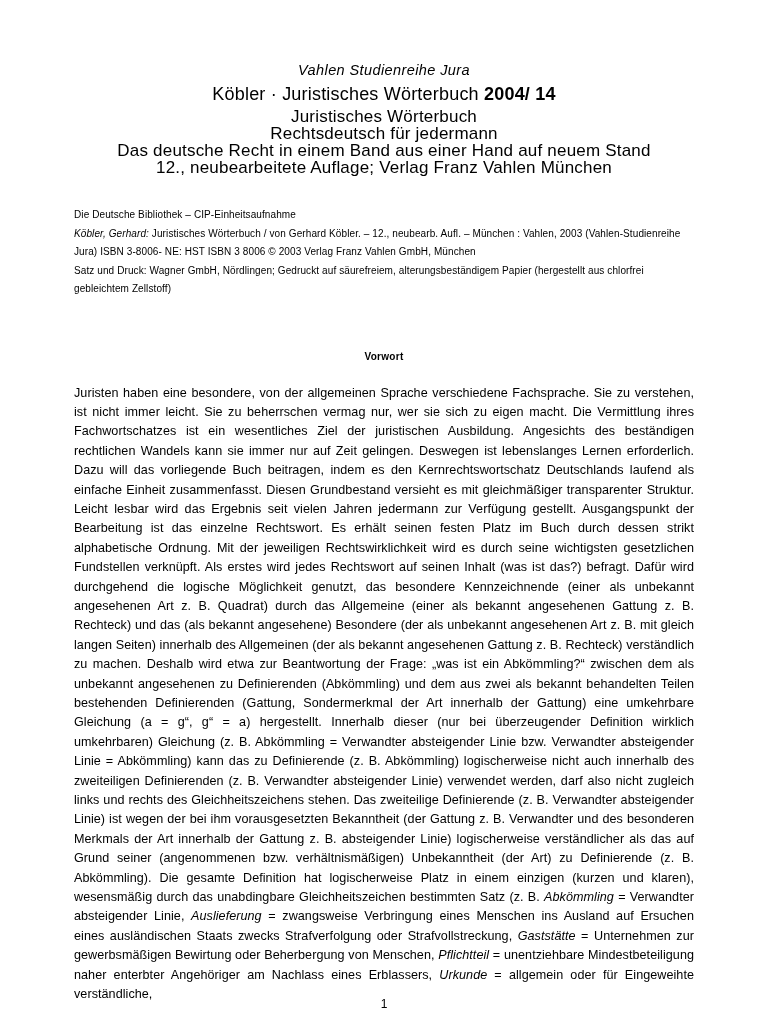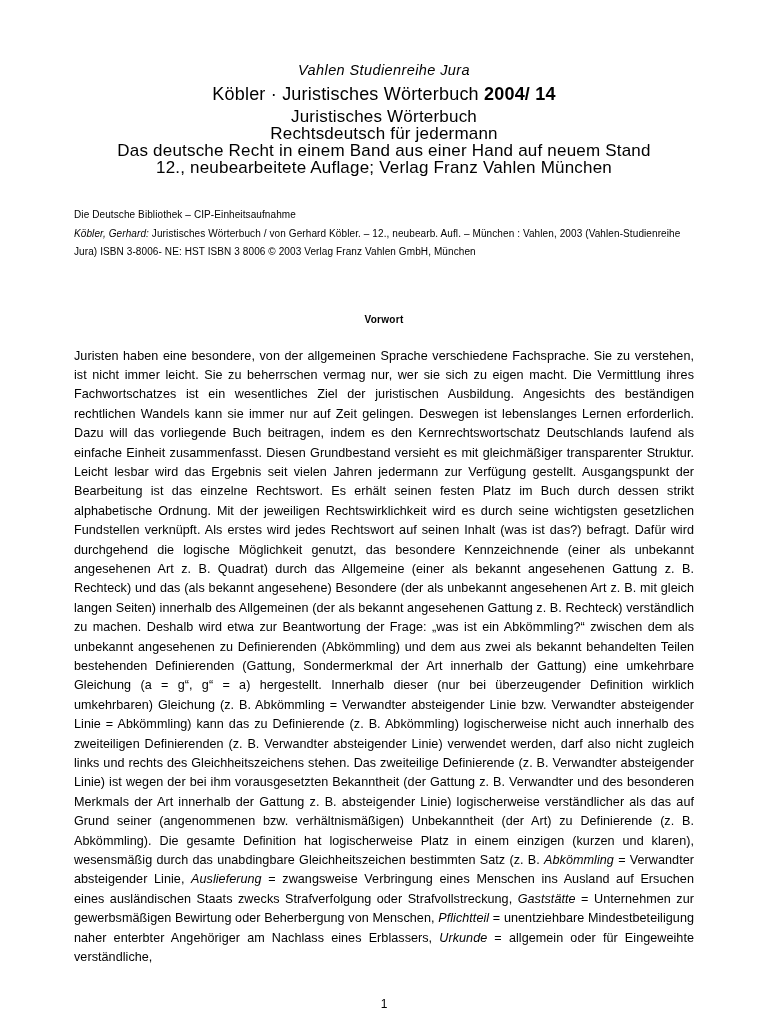--- a/index.html
+++ b/index.html
@@ -101,20 +101,21 @@
     <div class="main-title"><span>Köbler · Juristisches Wörterbuch </span><span class="edition">2004/ 14</span></div>
     <div class="sub-title">Juristisches Wörterbuch</div>
     <div class="sub-title">Rechtsdeutsch für jedermann</div>
     <div class="sub-title">Das deutsche Recht in einem Band aus einer Hand auf neuem Stand</div>
     <div class="sub-title">12., neubearbeitete Auflage; Verlag Franz Vahlen München</div>
   </div>
 
   <div class="imprint">
     <div>Die Deutsche Bibliothek – CIP-Einheitsaufnahme</div>
     <div><span class="it">Köbler, Gerhard:</span><span> Juristisches Wörterbuch / von Gerhard Köbler. – 12., neubearb. Aufl. – München : Vahlen, 2003 (Vahlen-Studienreihe Jura) ISBN 3-8006- NE: HST ISBN 3 8006 © 2003 Verlag Franz Vahlen GmbH, München</span></div>
+    <div>Satz und Druck: Wagner GmbH, Nördlingen; Gedruckt auf säurefreiem, alterungsbeständigem Papier (hergestellt aus chlorfrei gebleichtem Zellstoff)</div>
   </div>
 
   <div class="foreword-heading">Vorwort</div>
 
   <div class="foreword-body"><span>Juristen haben eine besondere, von der allgemeinen Sprache verschiedene Fachsprache. Sie zu verstehen, ist nicht immer leicht. Sie zu beherrschen vermag nur, wer sie sich zu eigen macht. Die Vermittlung ihres Fachwortschatzes ist ein wesentliches Ziel der juristischen Ausbildung. Angesichts des beständigen rechtlichen Wandels kann sie immer nur auf Zeit gelingen. Deswegen ist lebenslanges Lernen erforderlich. Dazu will das vorliegende Buch beitragen, indem es den Kernrechtswortschatz Deutschlands laufend als einfache Einheit zusammenfasst. Diesen Grundbestand versieht es mit gleichmäßiger transparenter Struktur. Leicht lesbar wird das Ergebnis seit vielen Jahren jedermann zur Verfügung gestellt. Ausgangspunkt der Bearbeitung ist das einzelne Rechtswort. Es erhält seinen festen Platz im Buch durch dessen strikt alphabetische Ordnung. Mit der jeweiligen Rechtswirklichkeit wird es durch seine wichtigsten gesetzlichen Fundstellen verknüpft. Als erstes wird jedes Rechtswort auf seinen Inhalt (was ist das?) befragt. Dafür wird durchgehend die logische Möglichkeit genutzt, das besondere Kennzeichnende (einer als unbekannt angesehenen Art z. B. Quadrat) durch das Allgemeine (einer als bekannt angesehenen Gattung z. B. Rechteck) und das (als bekannt angesehene) Besondere (der als unbekannt angesehenen Art z. B. mit gleich langen Seiten) innerhalb des Allgemeinen (der als bekannt angesehenen Gattung z. B. Rechteck) verständlich zu machen. Deshalb wird etwa zur Beantwortung der Frage: „was ist ein Abkömmling?“ zwischen dem als unbekannt angesehenen zu Definierenden (Abkömmling) und dem aus zwei als bekannt behandelten Teilen bestehenden Definierenden (Gattung, Sondermerkmal der Art innerhalb der Gattung) eine umkehrbare Gleichung (a = g“, g“ = a) hergestellt. Innerhalb dieser (nur bei überzeugender Definition wirklich umkehrbaren) Gleichung (z. B. Abkömmling = Verwandter absteigender Linie bzw. Verwandter absteigender Linie = Abkömmling) kann das zu Definierende (z. B. Abkömmling) logischerweise nicht auch innerhalb des zweiteiligen Definierenden (z. B. Verwandter absteigender Linie) verwendet werden, darf also nicht zugleich links und rechts des Gleichheitszeichens stehen. Das zweiteilige Definierende (z. B. Verwandter absteigender Linie) ist wegen der bei ihm vorausgesetzten Bekanntheit (der Gattung z. B. Verwandter und des besonderen Merkmals der Art innerhalb der Gattung z. B. absteigender Linie) logischerweise verständlicher als das auf Grund seiner (angenommenen bzw. verhältnismäßigen) Unbekanntheit (der Art) zu Definierende (z. B. Abkömmling). Die gesamte Definition hat logischerweise Platz in einem einzigen (kurzen und klaren), wesensmäßig durch das unabdingbare Gleichheitszeichen bestimmten Satz (z. B. </span><i>Abkömmling</i><span> = Verwandter absteigender Linie, </span><i>Auslieferung</i><span> = zwangsweise Verbringung eines Menschen ins Ausland auf Ersuchen eines ausländischen Staats zwecks Strafverfolgung oder Strafvollstreckung, </span><i>Gaststätte</i><span> = Unternehmen zur gewerbsmäßigen Bewirtung oder Beherbergung von Menschen, </span><i>Pflichtteil</i><span> = unentziehbare Mindestbeteiligung naher enterbter Angehöriger am Nachlass eines Erblassers, </span><i>Urkunde</i><span> = allgemein oder für Eingeweihte verständliche,</span></div>
 
   <div class="page-number">1</div>
 
 </div>
 

